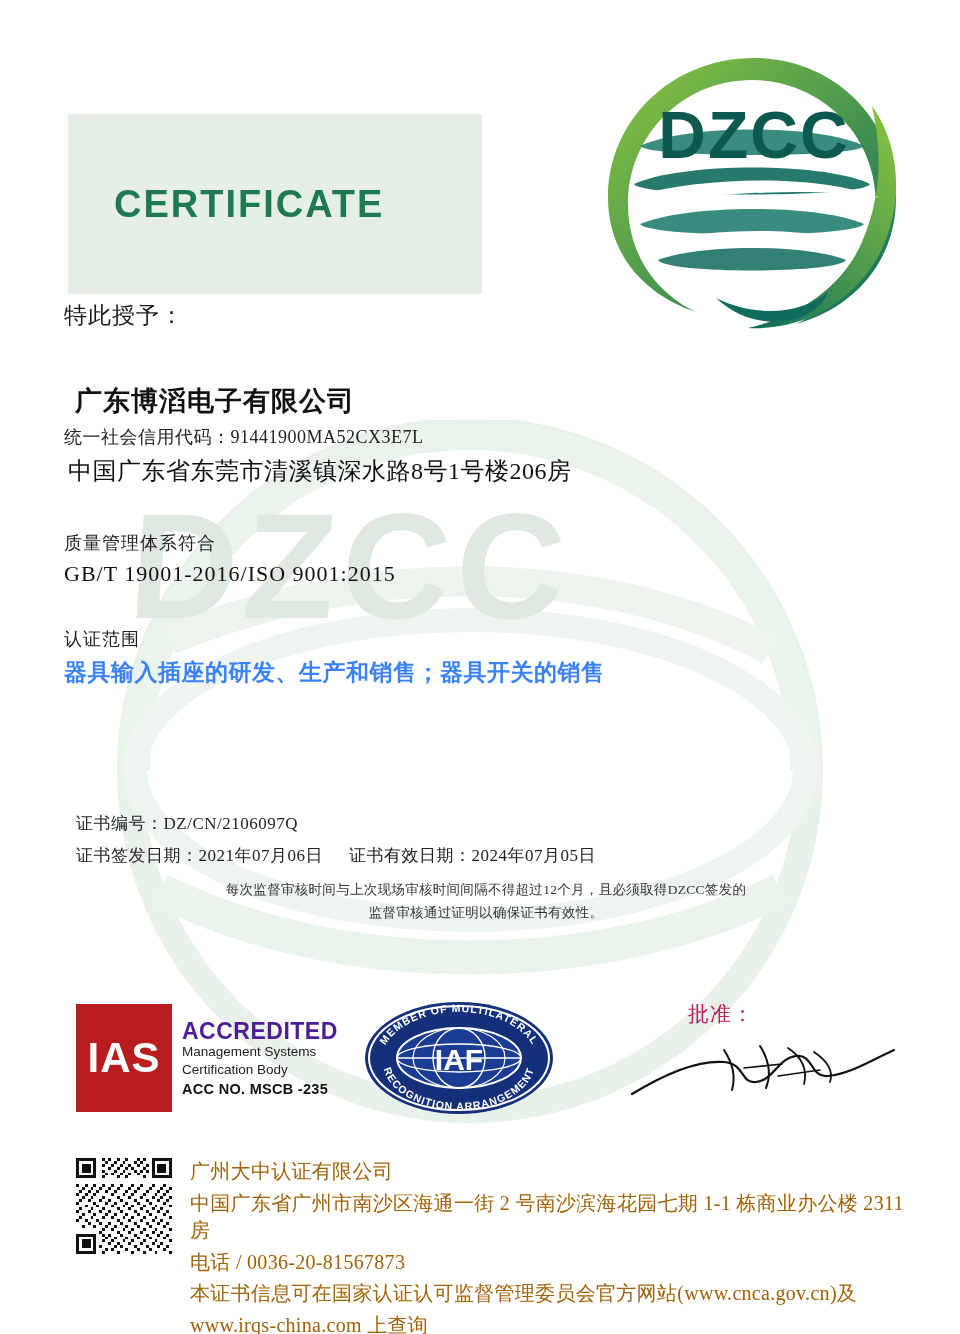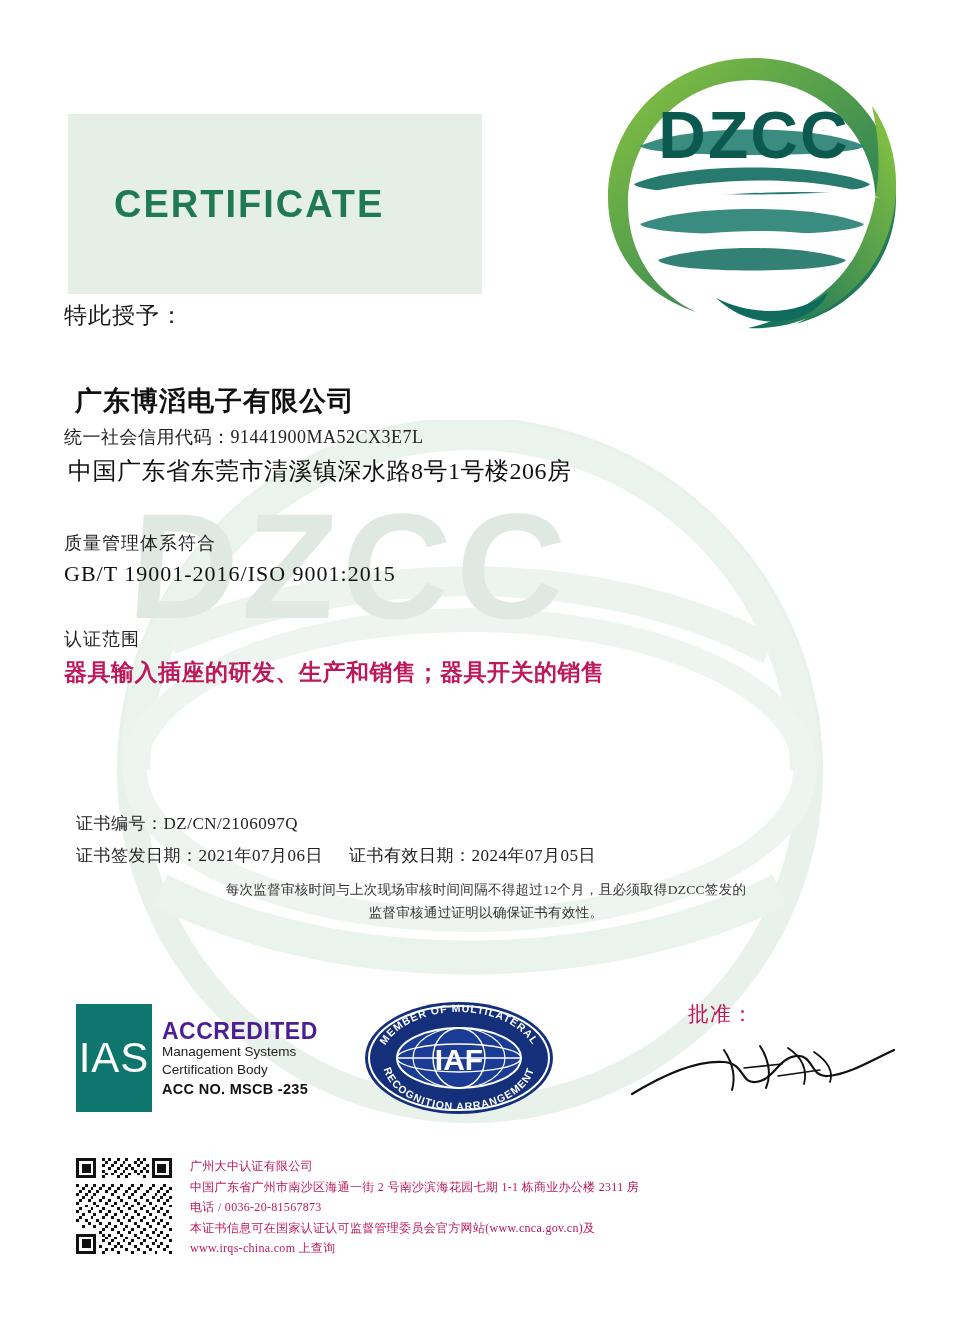--- a/index.html
+++ b/index.html
@@ -116,21 +116,21 @@
   .standard {
     font-size: 22px;
     color: #111;
     letter-spacing: 1px;
     margin: 0 0 40px 0;
     font-family: "Liberation Serif", serif;
   }
   .scope-text {
     font-size: 23px;
     font-weight: bold;
-    color: #be185d;
+    color: #3b82f6;
     letter-spacing: .5px;
     margin: 0;
   }
 
   
   .meta {
     position: absolute;
     left: 76px;
     top: 812px;
     width: 820px;
@@ -168,25 +168,25 @@
   }
   .ias-mark {
     position: absolute;
     left: 0;
     top: 4px;
     display: flex;
     align-items: stretch;
     height: 108px;
   }
   .ias-box {
-    width: 76px;
-    background: #0f766e;
+    width: 96px;
+    background: #b91c1c;
     color: #ffffff;
     font-family: "Liberation Sans", sans-serif;
-    font-weight: normal;
+    font-weight: bold;
     font-size: 42px;
     display: flex;
     align-items: center;
     justify-content: center;
     letter-spacing: 1px;
   }
   .ias-right {
     padding-left: 10px;
     display: flex;
     flex-direction: column;
@@ -252,22 +252,22 @@
   .qr {
     width: 96px;
     height: 96px;
     flex: 0 0 96px;
   }
   .footer-text {
     padding-left: 18px;
   }
   .footer-text p {
     margin: 0 0 4px 0;
-    font-size: 12px;
-    color: #be185d;
+    font-size: 20px;
+    color: #a16207;
     letter-spacing: .3px;
     line-height: 1.38;
   }
 </style>
 </head>
 <body>
 
 <div class="page">
 
   <div class="watermark">

